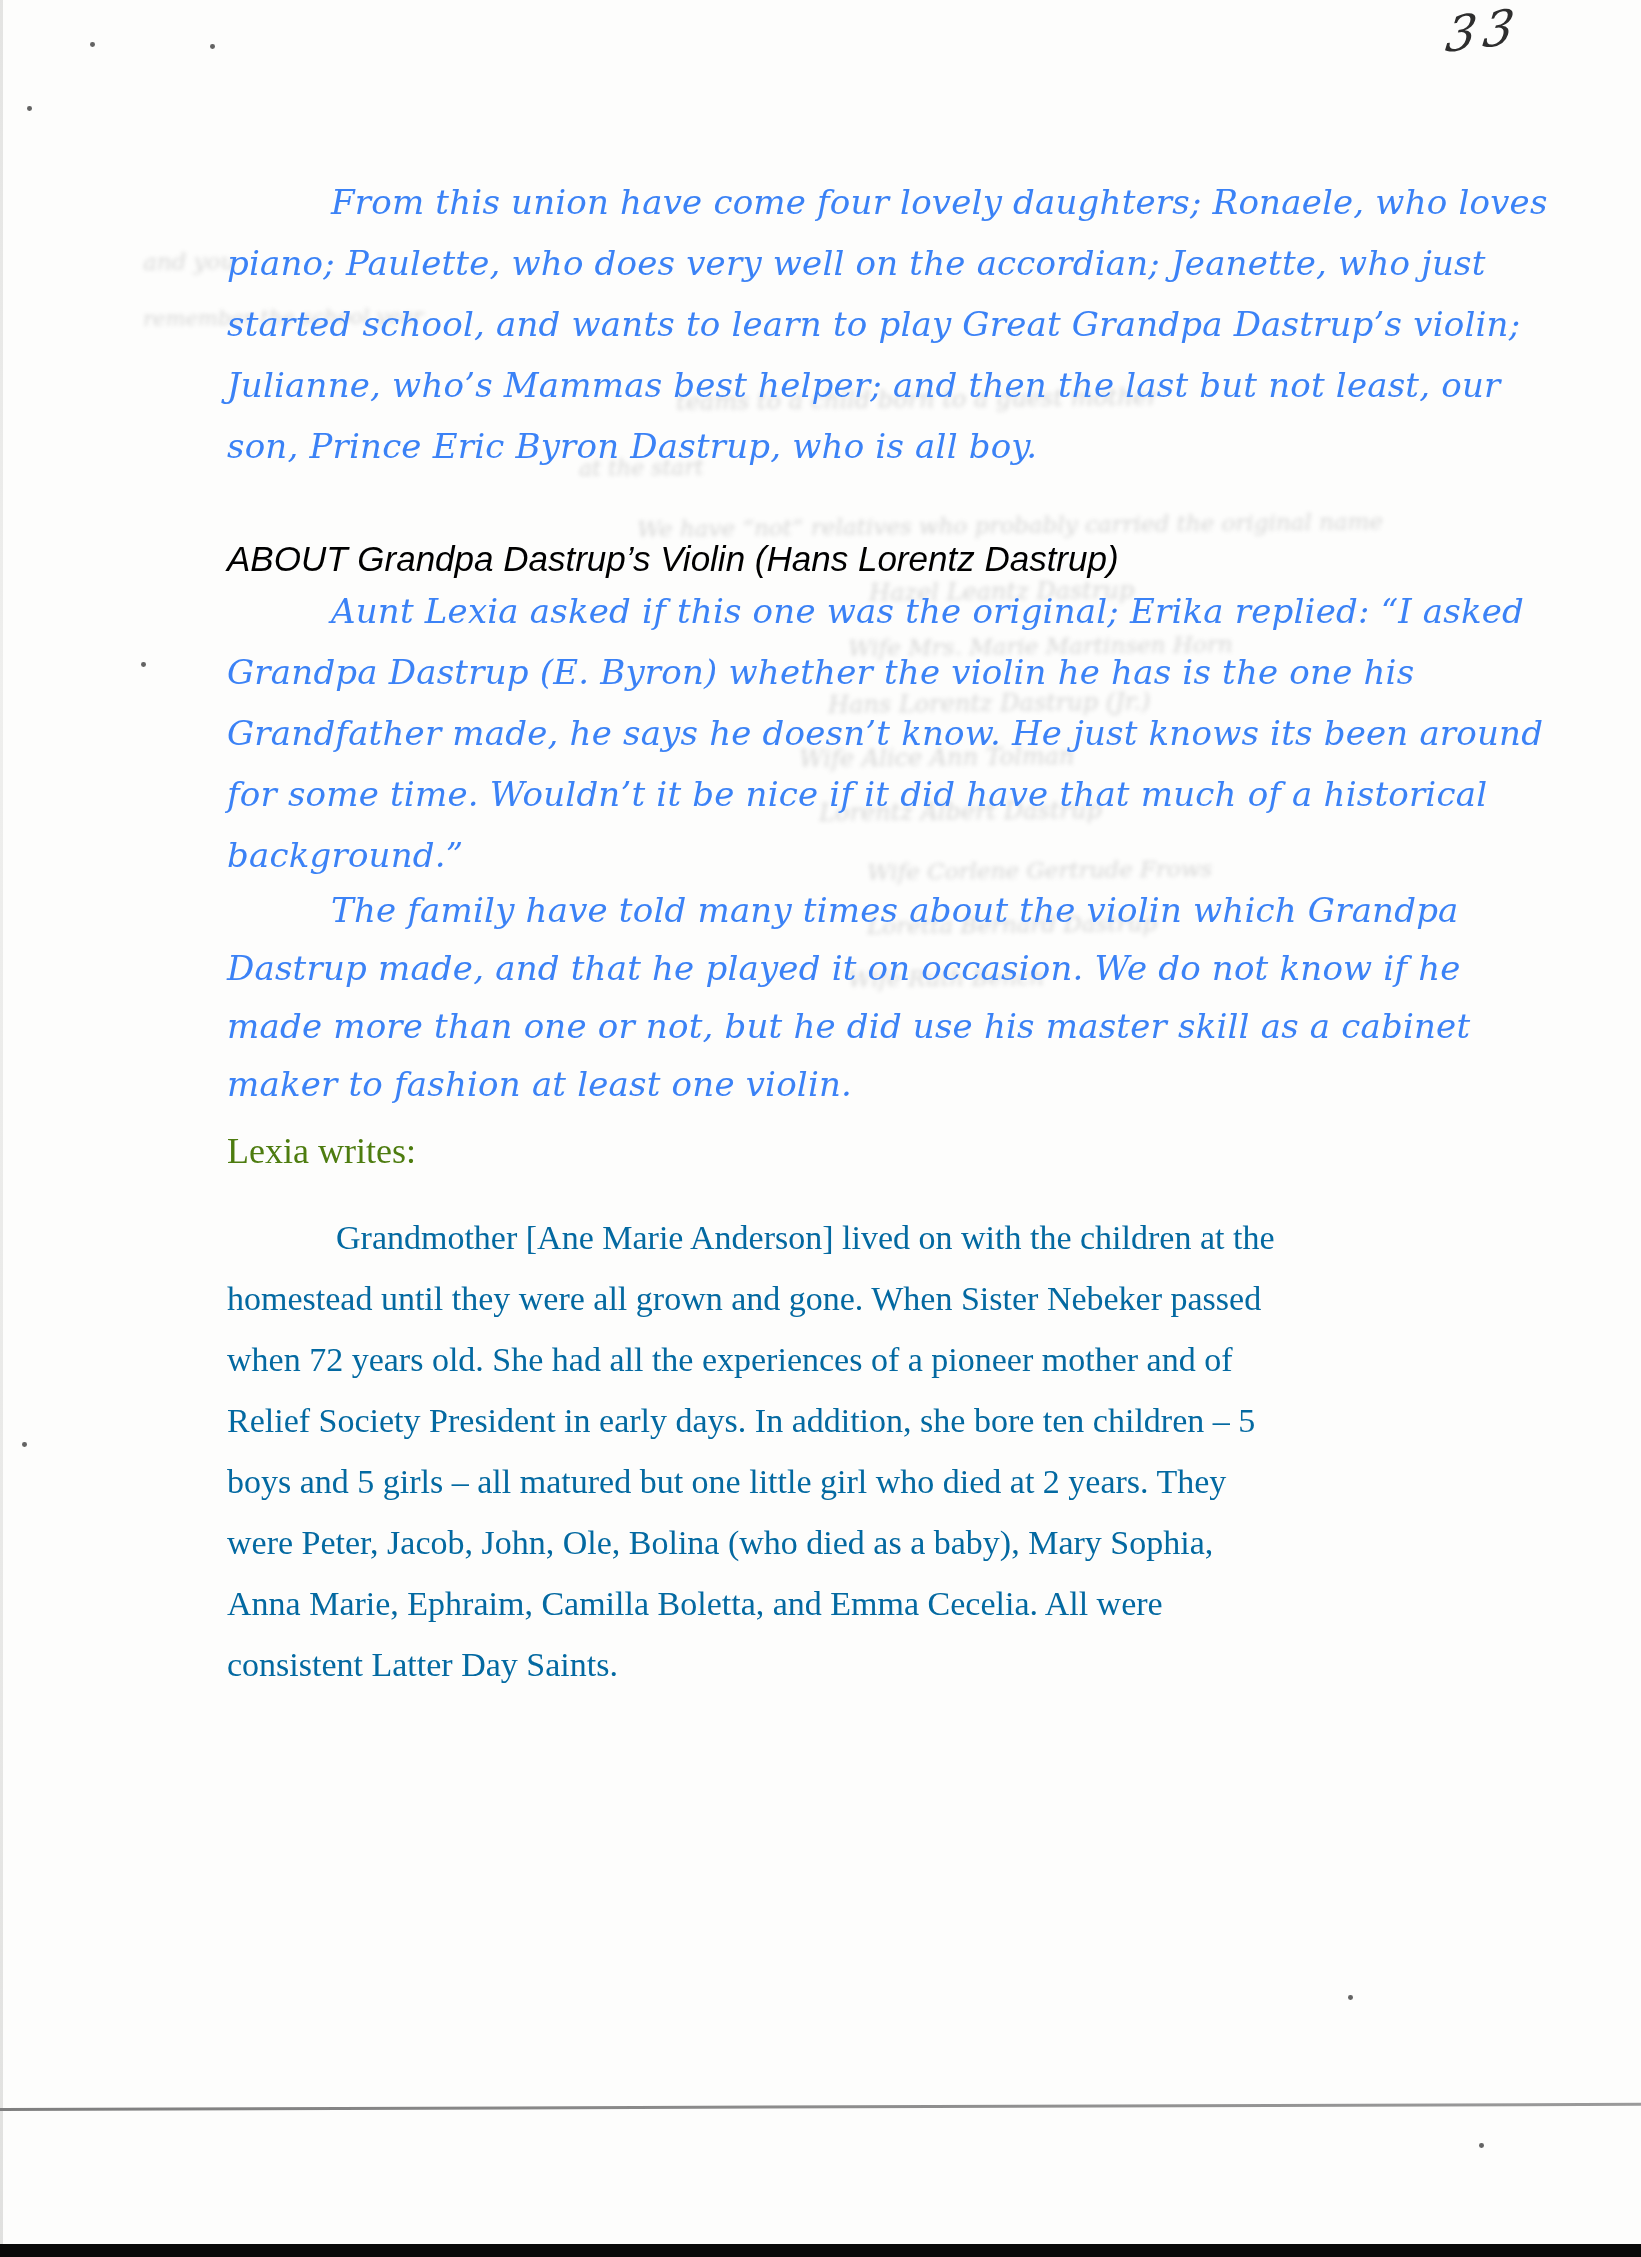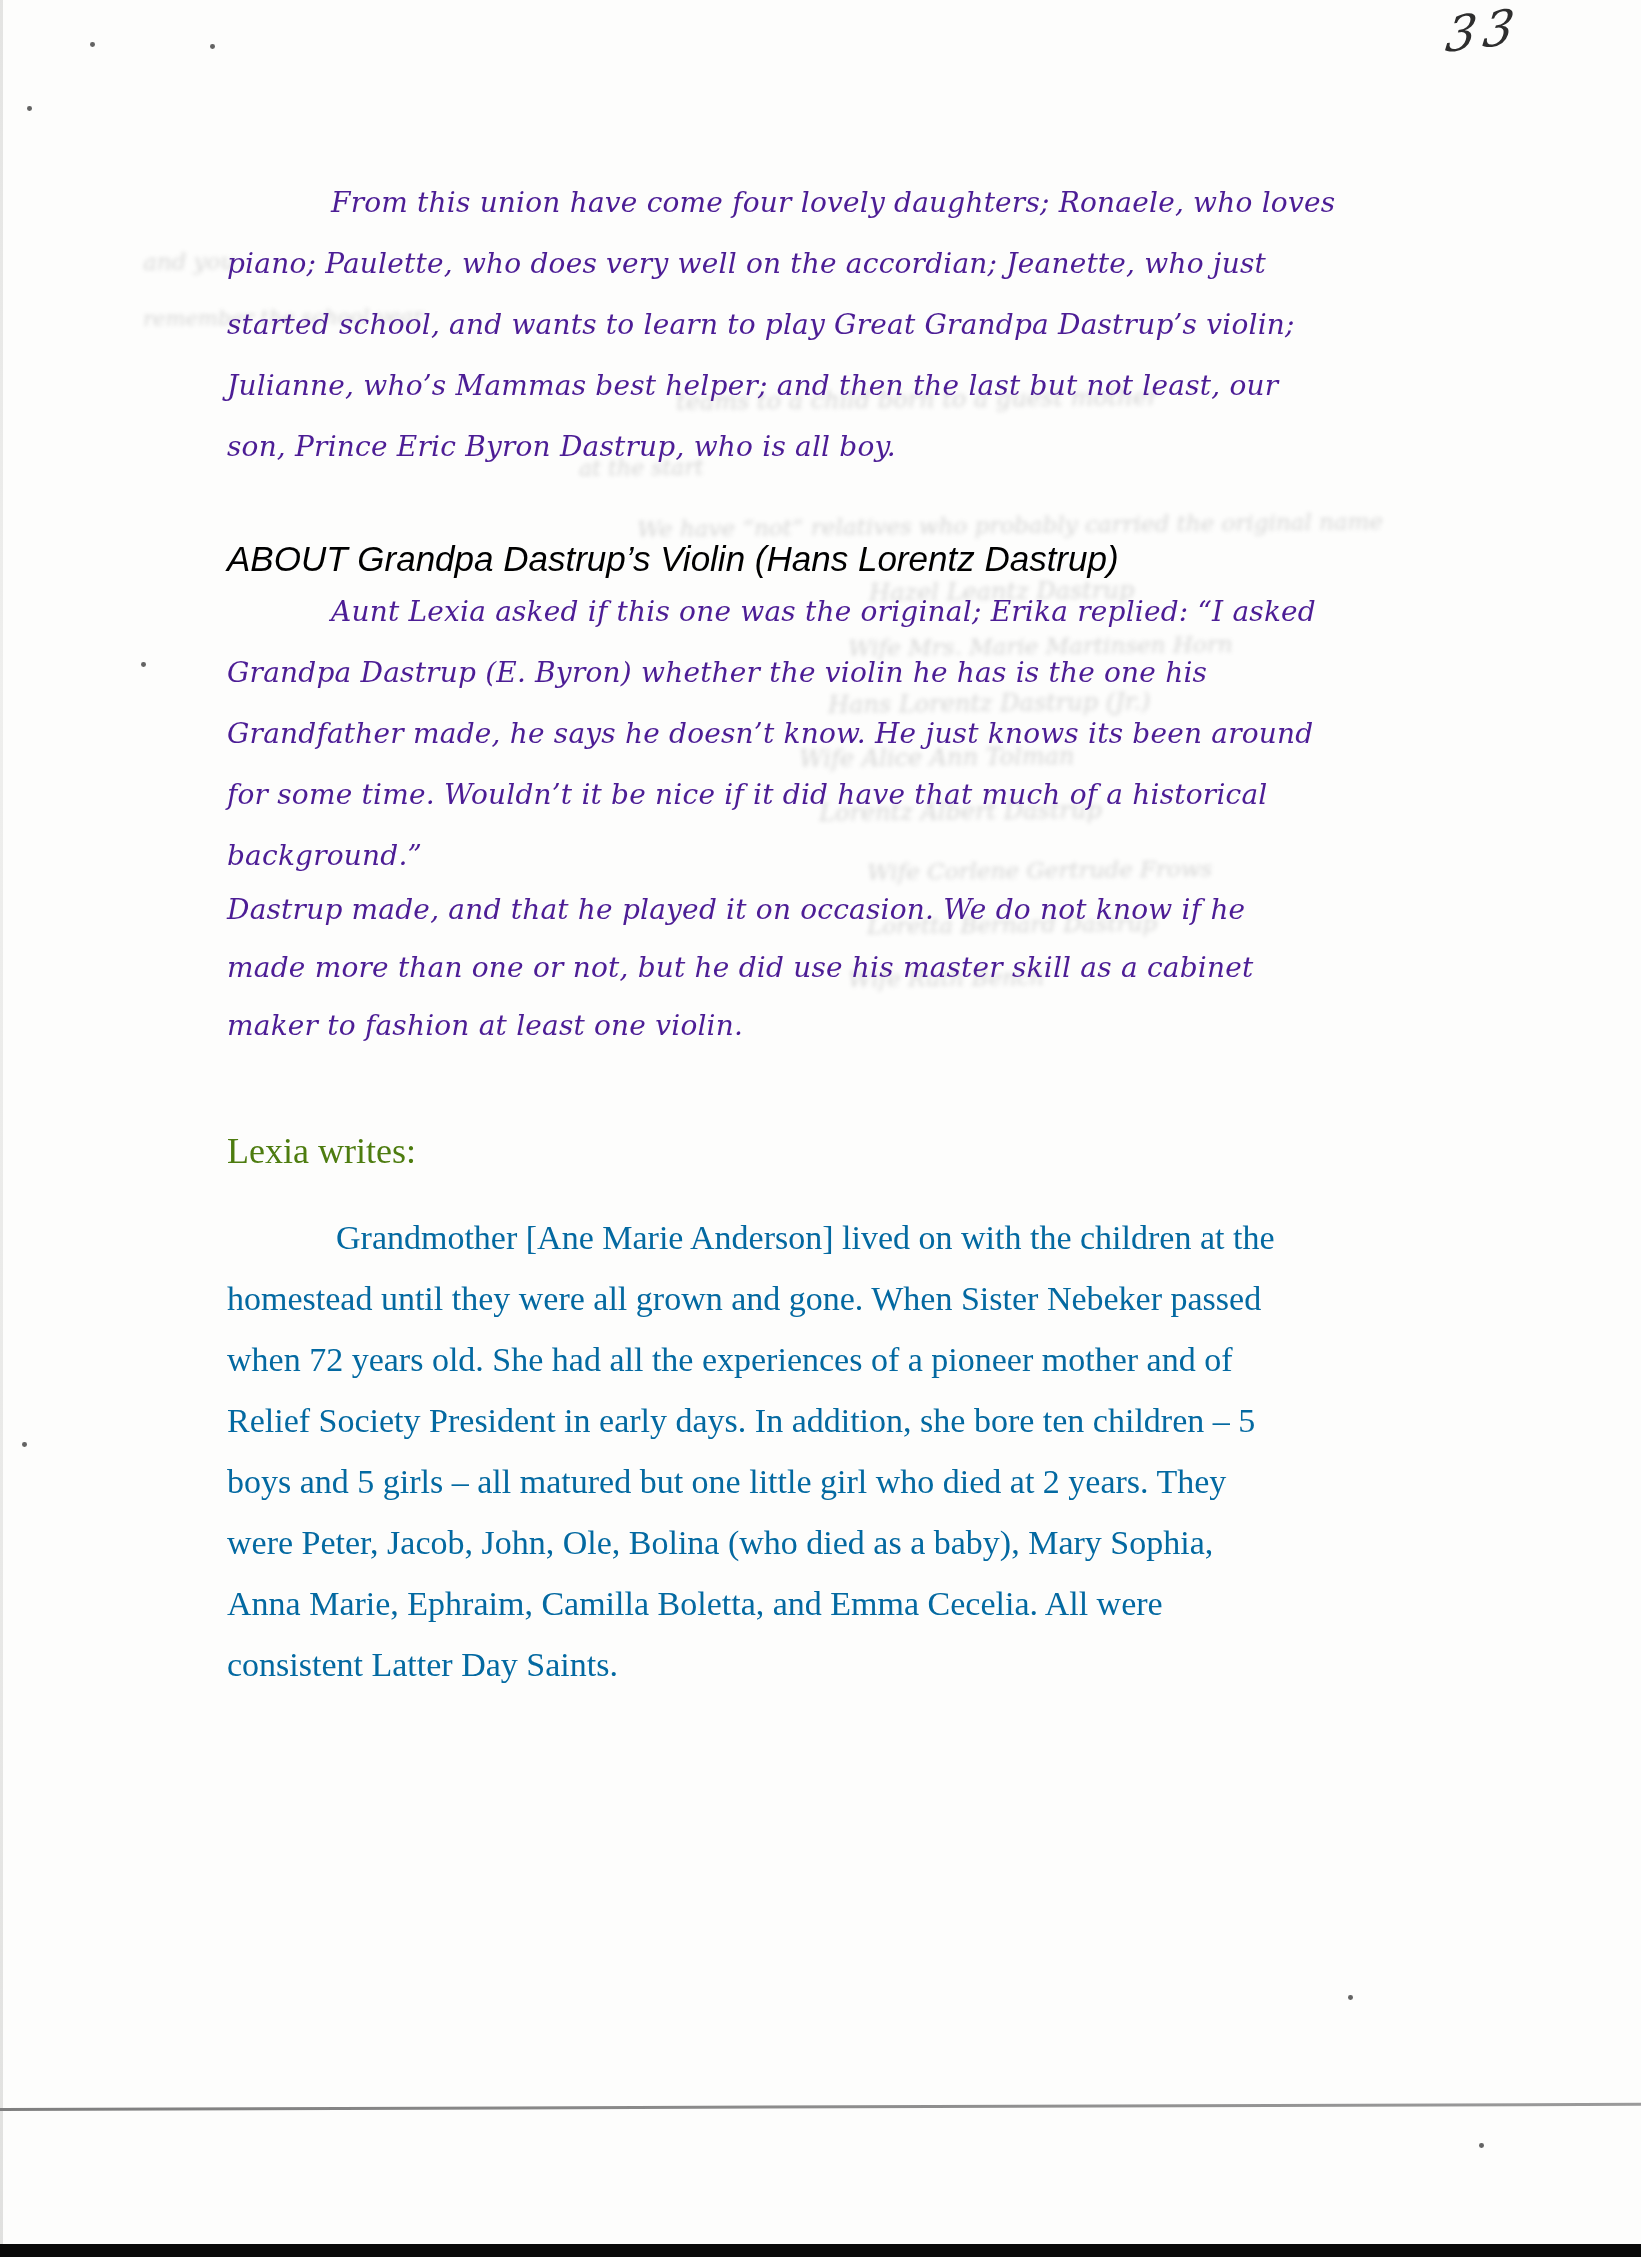--- a/index.html
+++ b/index.html
@@ -14,24 +14,24 @@
   
   .block{position:absolute;left:227px;}
   .line{
     white-space:nowrap;
     position:relative;
   }
   .line.indent{padding-left:104px;}
   .script .line{
     font-family:"DejaVu Serif", serif;
     font-style:italic;
-    font-size:28px;
+    font-size:34px;
     line-height:61px;
     letter-spacing:0.2px;
-    color:#4c1d95;
+    color:#3b82f6;
   }
   .script.tight .line{line-height:58px;}
   .heading .line{
     font-family:Liberation Sans, sans-serif;
     font-style:italic;
     font-size:35px;
     line-height:44px;
     color:#000000;
   }
   .plain .line{
@@ -132,20 +132,21 @@
 
   <div class="block script" style="top:581px;">
       <div class="line indent">Aunt Lexia asked if this one was the original; Erika replied: “I asked</div>
       <div class="line">Grandpa Dastrup (E. Byron) whether the violin he has is the one his</div>
       <div class="line">Grandfather made, he says he doesn’t know.  He just knows its been around</div>
       <div class="line">for some time.  Wouldn’t it be nice if it did have that much of a historical</div>
       <div class="line">background.”</div>
     </div>
 
   <div class="block script tight" style="top:881px;">
+      <div class="line indent">The family have told many times about the violin which Grandpa</div>
       <div class="line">Dastrup made, and that he played it on occasion.  We do not know if he</div>
       <div class="line">made more than one or not, but he did use his master skill as a cabinet</div>
       <div class="line">maker to fashion at least one violin.</div>
     </div>
 
   <div class="block plain" style="top:1126px;">
       <div class="line">Lexia writes:</div>
     </div>
 
   <div class="block serifpara" style="top:1207px;">

